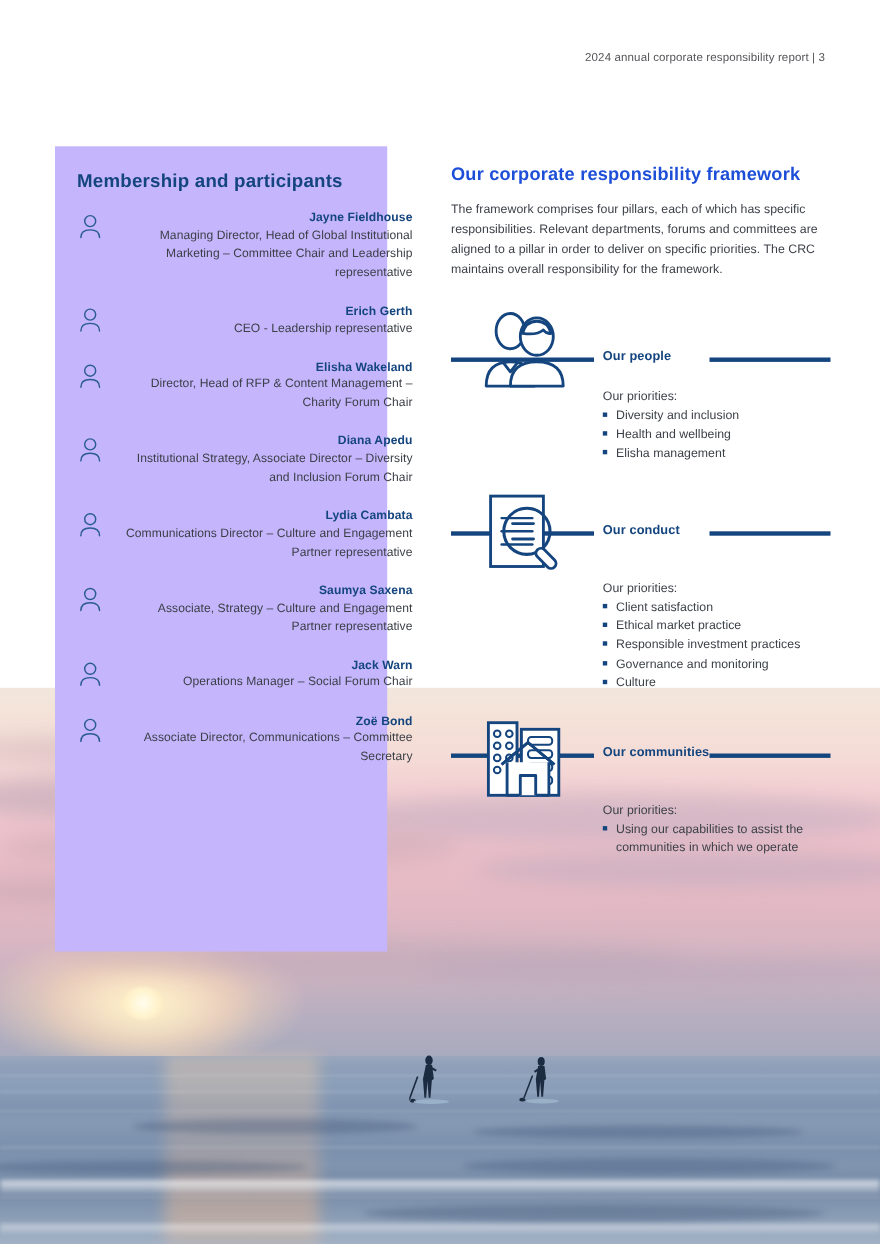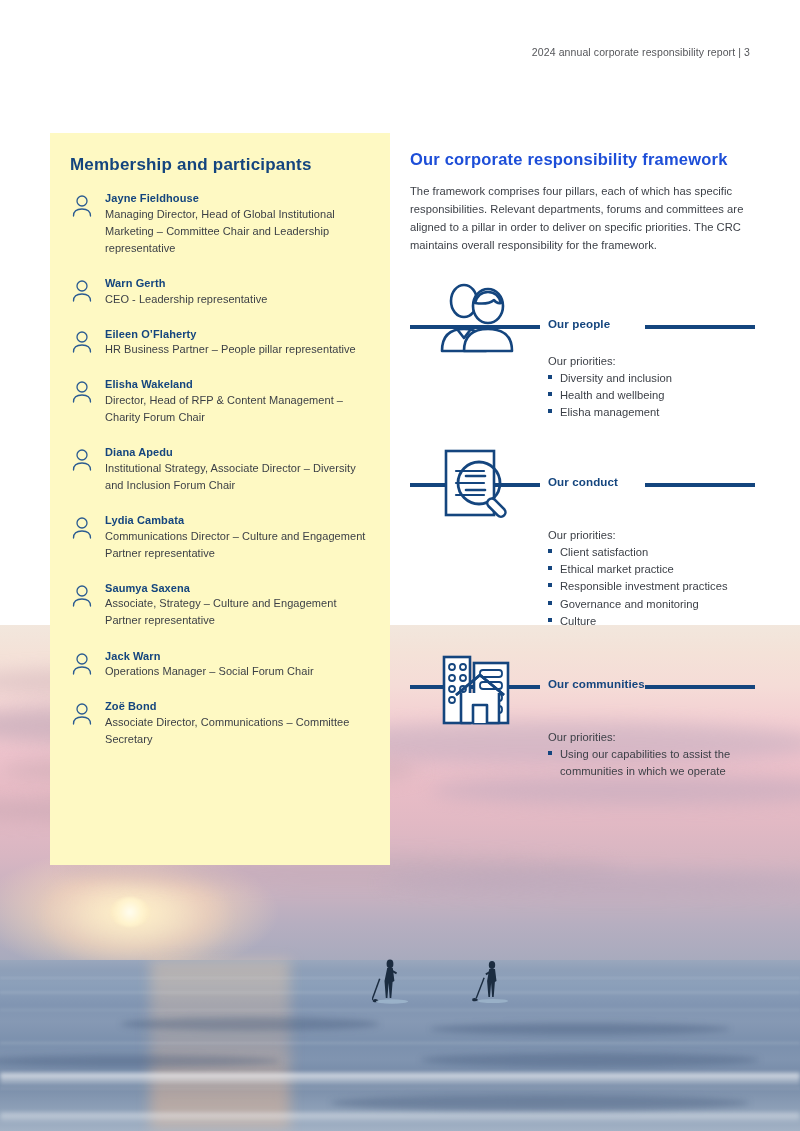--- a/index.html
+++ b/index.html
@@ -74,29 +74,29 @@
   .paddler svg { display:block; }
 
   
   .page-header {
     position:absolute; right:50px; top:46px;
     font-size:10.5px; color:#55565a; letter-spacing:.1px;
   }
 
   
   .panel {
-    position:absolute; left:50px; top:133px; width:340px; height:732px;
-    background:#fef9c3;
+    position:absolute; left:50px; top:133px; width:302px; height:732px;
+    background:#c4b5fd;
   }
   .panel-title {
     position:absolute; left:20px; top:22px; width:300px;
     font-size:17px; font-weight:bold; color:#14457e; letter-spacing:.2px;
   }
   .members { position:absolute; left:20px; top:58px; width:305px; }
-  .member { display:flex; gap:11px; margin-bottom:19px; }
+  .member { display:flex; gap:11px; margin-bottom:19px;text-align:right; }
   .member:last-child { margin-bottom:16px; }
   .person-icon { flex:0 0 auto; width:24px; padding-top:3px; }
   .person-icon svg { display:block; }
   .member-text { flex:1 1 auto; }
   .member-name {
     font-size:11px; font-weight:bold; color:#14457e; line-height:1.32; letter-spacing:.1px;
   }
   .member-role {
     font-size:11px; color:#3b3f46; line-height:1.56; letter-spacing:.05px;
   }
@@ -212,37 +212,25 @@
     </div>
 
     <div class="member">
       <span class="person-icon">
         <svg width="24" height="24" viewBox="0 0 24 24">
             <circle cx="12" cy="7" r="5" fill="none" stroke="#2a5b91" stroke-width="1.3"></circle>
             <path d="M3.5 22 q0 -7 8.5 -7 q8.5 0 8.5 7" fill="none" stroke="#2a5b91" stroke-width="1.3" stroke-linecap="round"></path>
           </svg>
       </span>
       <span class="member-text">
-        <div class="member-name">Warn Gerth</div>
+        <div class="member-name">Erich Gerth</div>
         <div class="member-role">CEO - Leadership representative</div>
       </span>
     </div>
 
-    <div class="member">
-      <span class="person-icon">
-        <svg width="24" height="24" viewBox="0 0 24 24">
-            <circle cx="12" cy="7" r="5" fill="none" stroke="#2a5b91" stroke-width="1.3"></circle>
-            <path d="M3.5 22 q0 -7 8.5 -7 q8.5 0 8.5 7" fill="none" stroke="#2a5b91" stroke-width="1.3" stroke-linecap="round"></path>
-          </svg>
-      </span>
-      <span class="member-text">
-        <div class="member-name">Eileen O’Flaherty</div>
-        <div class="member-role">HR Business Partner – People pillar representative</div>
-      </span>
-    </div>
 
     <div class="member">
       <span class="person-icon">
         <svg width="24" height="24" viewBox="0 0 24 24">
             <circle cx="12" cy="7" r="5" fill="none" stroke="#2a5b91" stroke-width="1.3"></circle>
             <path d="M3.5 22 q0 -7 8.5 -7 q8.5 0 8.5 7" fill="none" stroke="#2a5b91" stroke-width="1.3" stroke-linecap="round"></path>
           </svg>
       </span>
       <span class="member-text">
         <div class="member-name">Elisha Wakeland</div>

